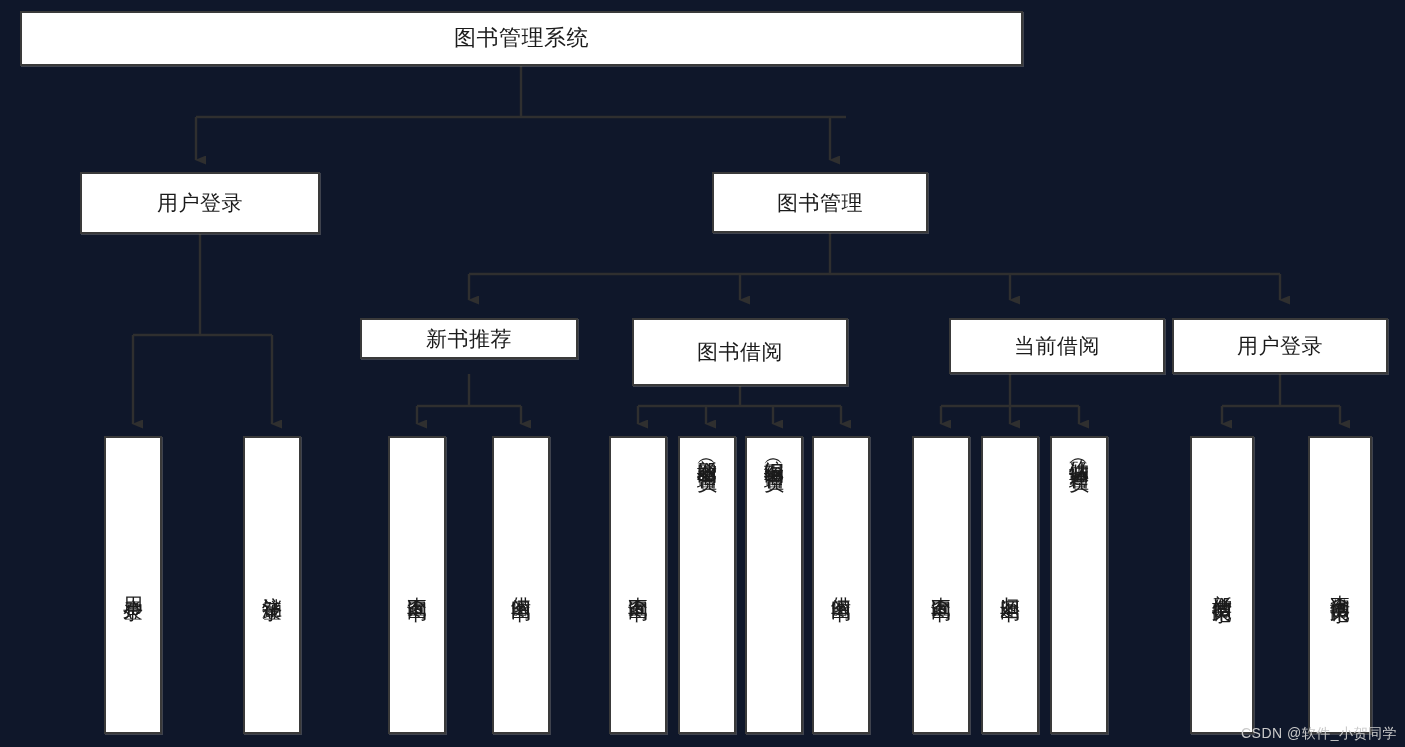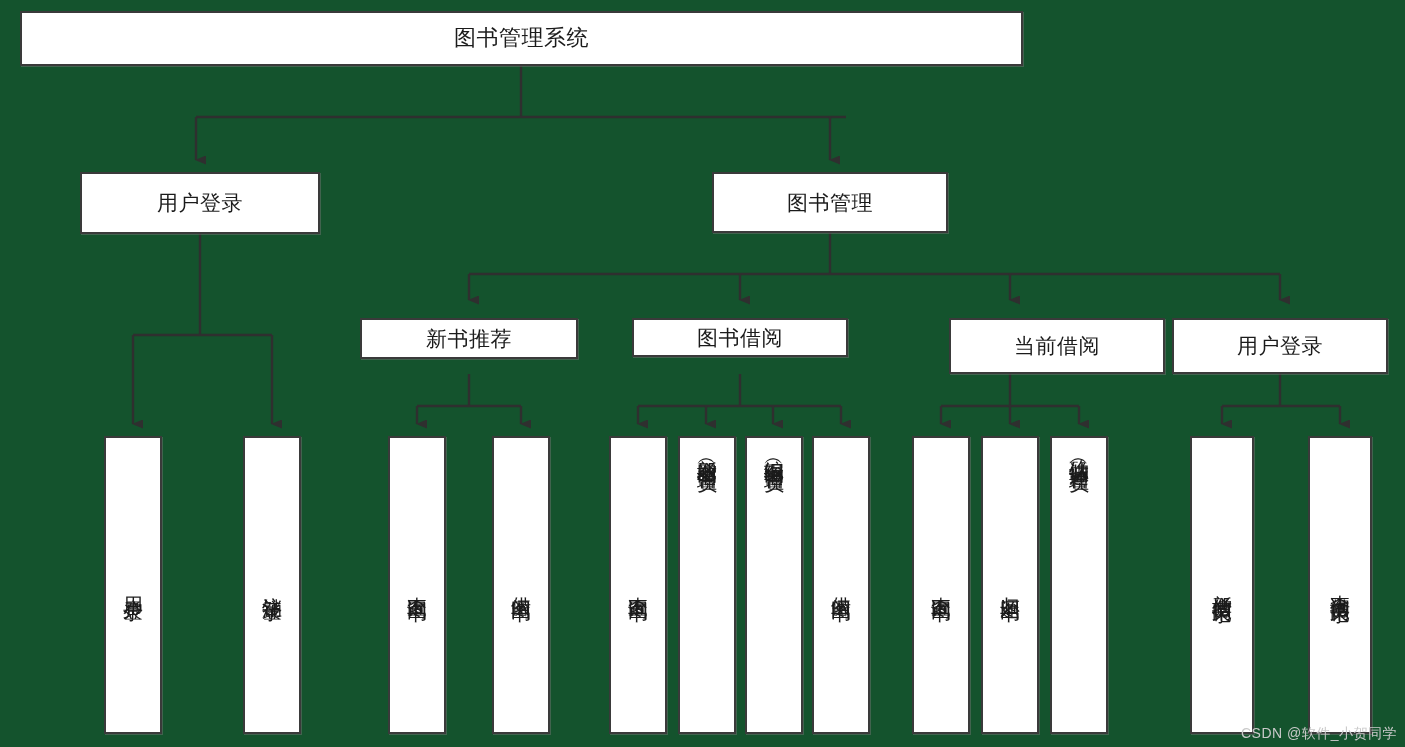--- a/index.html
+++ b/index.html
@@ -7,21 +7,21 @@
     padding: 0;
     background: #ffffff;
   }
   body {
     font-family: "Liberation Sans", "DejaVu Sans", sans-serif;
   }
   #canvas {
     position: relative;
     width: 1405px;
     height: 747px;
-    background: #14532d;
+    background: #0f172a;
     overflow: hidden;
   }
   svg.wires {
     position: absolute;
     left: 0;
     top: 0;
     width: 1405px;
     height: 747px;
     pointer-events: none;
   }
@@ -132,29 +132,29 @@
   </svg>
 
   <div class="node horiz root" style="left:20px; top:11px; width:1003px; height:55px;">
     <span class="node-label">图书管理系统</span>
   </div>
 
   <div class="node horiz" style="left:80px; top:172px; width:240px; height:62px;">
     <span class="node-label">用户登录</span>
   </div>
 
-  <div class="node horiz" style="left:712px; top:172px; width:236px; height:61px;">
+  <div class="node horiz" style="left:712px; top:172px; width:216px; height:61px;">
     <span class="node-label">图书管理</span>
   </div>
 
   <div class="node horiz" style="left:360px; top:318px; width:218px; height:41px;">
     <span class="node-label">新书推荐</span>
   </div>
 
-  <div class="node horiz" style="left:632px; top:318px; width:216px; height:39px;">
+  <div class="node horiz" style="left:632px; top:318px; width:216px; height:68px;">
     <span class="node-label">图书借阅</span>
   </div>
 
   <div class="node horiz" style="left:902px; top:318px; width:216px; height:56px;margin-left:47px;">
     <span class="node-label">当前借阅</span>
   </div>
 
   <div class="node horiz" style="left:1172px; top:318px; width:216px; height:56px;">
     <span class="node-label">用户登录</span>
   </div>

